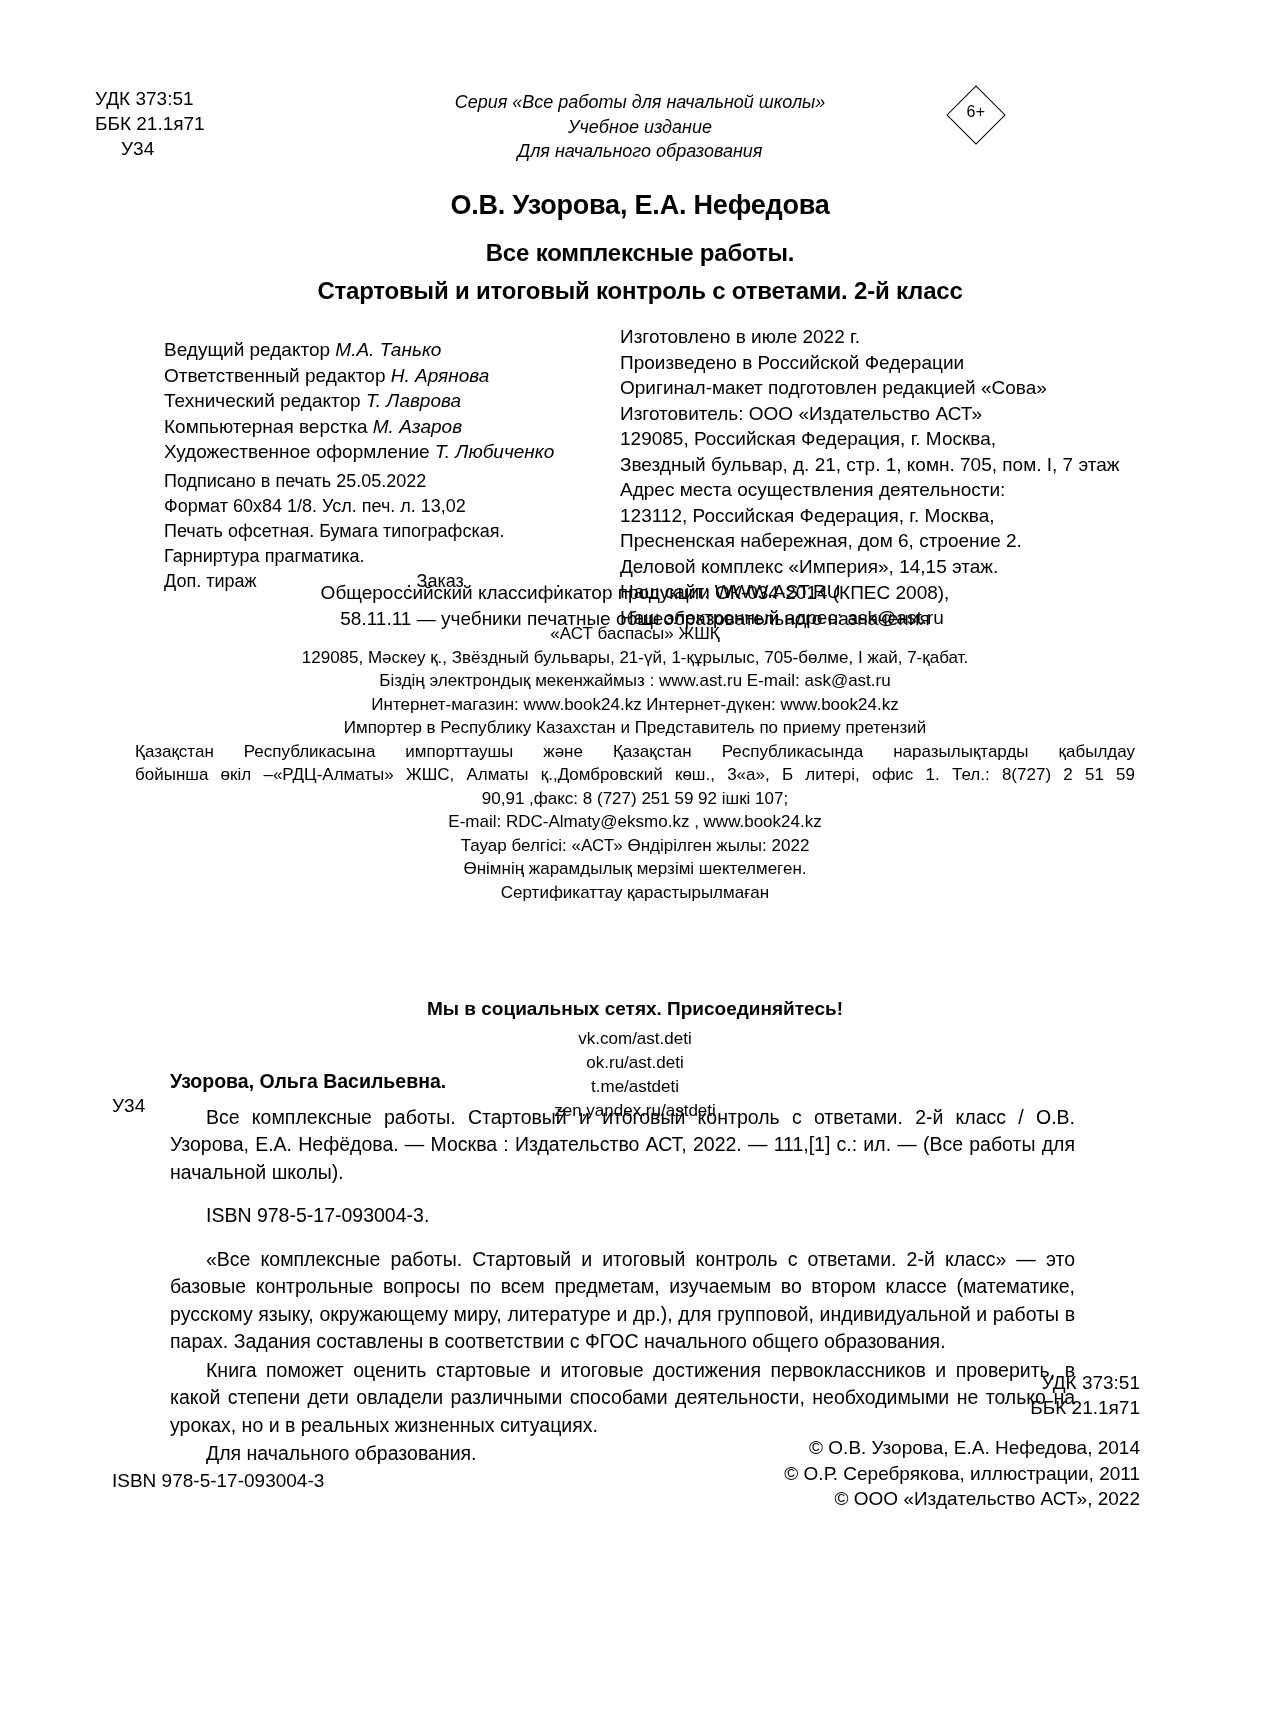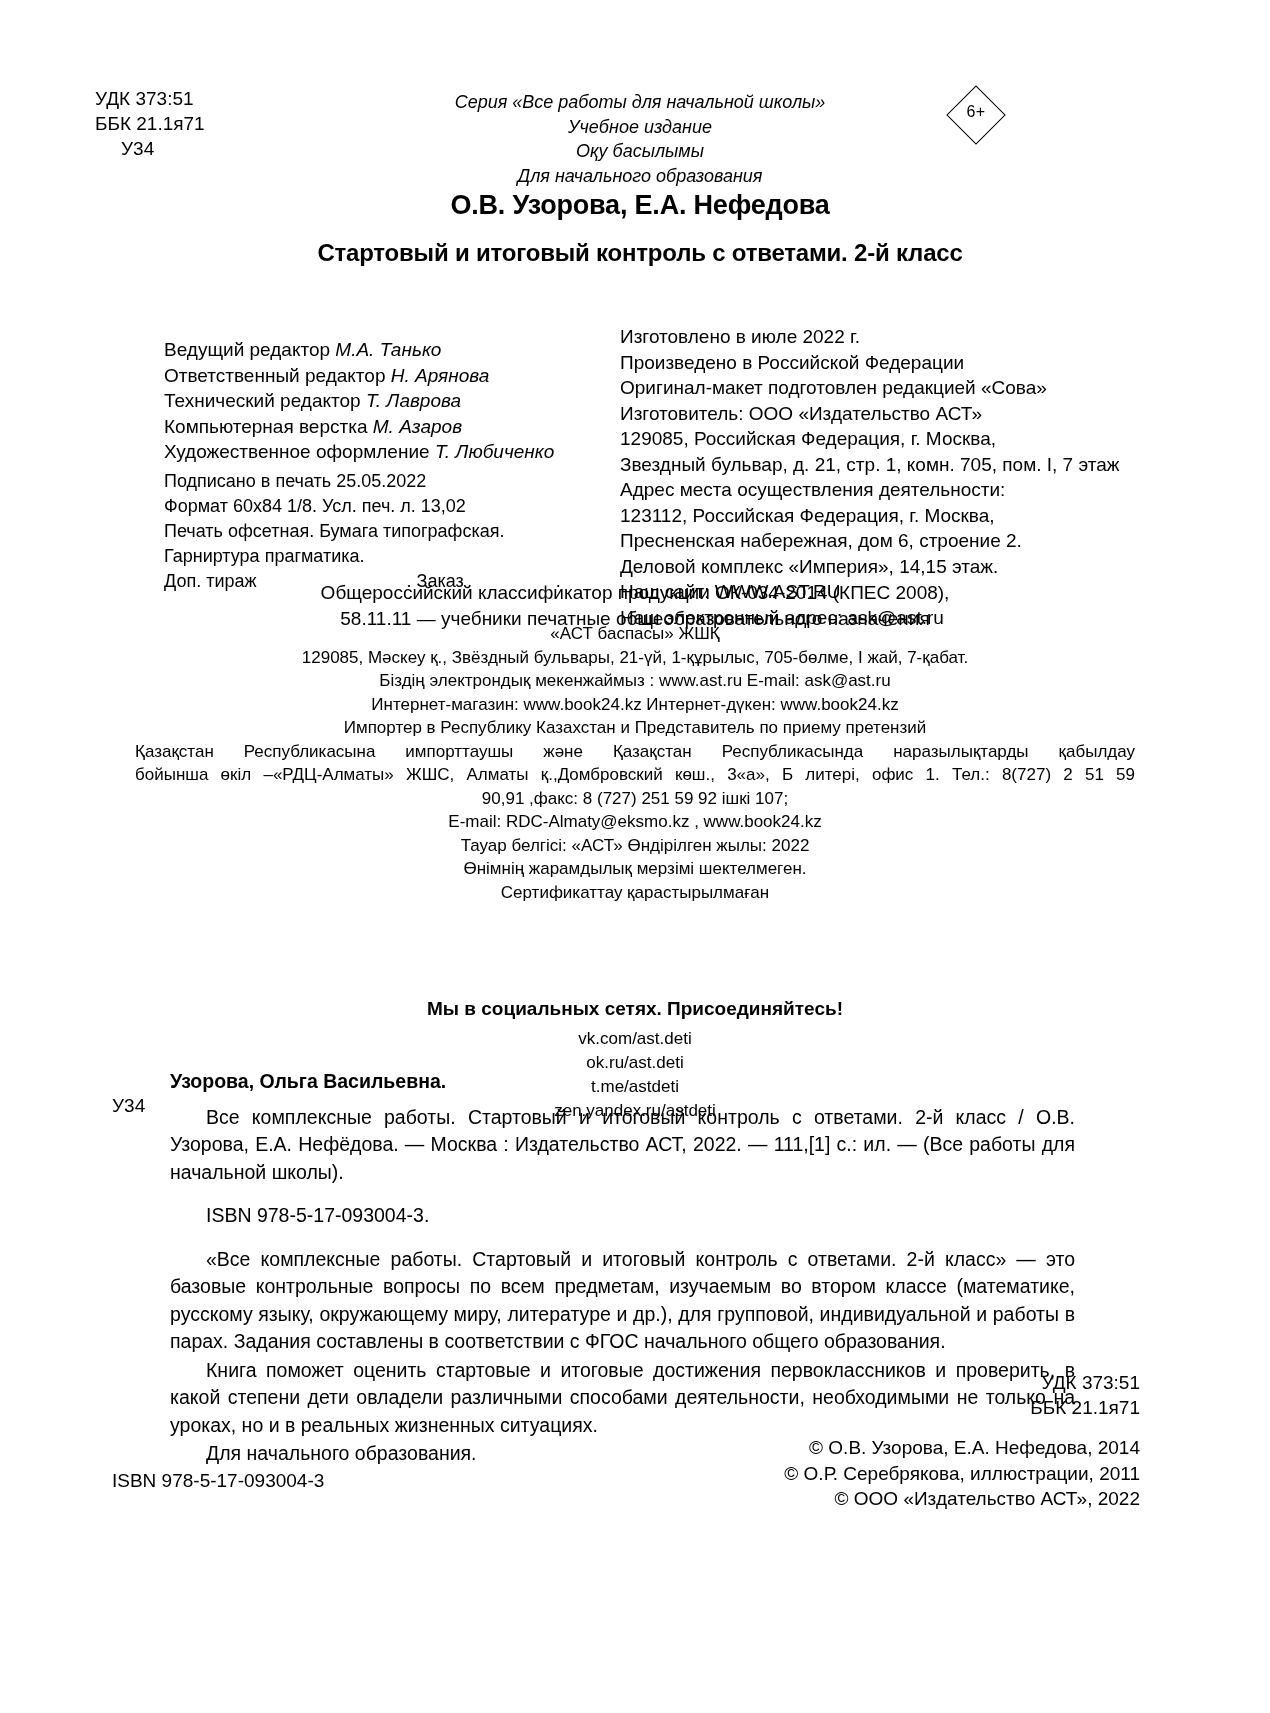--- a/index.html
+++ b/index.html
@@ -228,26 +228,26 @@
   </div>
 
   <div class="age-mark">
     <div class="diamond"></div>
     <div class="age-text">6+</div>
   </div>
 
   <div class="series">
     <div>Серия «Все работы для начальной школы»</div>
     <div>Учебное издание</div>
-    <div>Оқу басылымы</div>
     <div>Для начального образования</div>
   </div>
 
   <div class="title-block">
     <div class="authors">О.В. Узорова, Е.А. Нефедова</div>
+    <div class="t1">Все комплексные работы.</div>
     <div class="t2">Стартовый и итоговый контроль с ответами. 2-й класс</div>
   </div>
 
   <div class="col-left">
     <div class="staff">
       <div><span>Ведущий редактор </span><i>М.А. Танько</i></div>
       <div><span>Ответственный редактор </span><i>Н. Арянова</i></div>
       <div><span>Технический редактор </span><i>Т. Лаврова</i></div>
       <div><span>Компьютерная верстка </span><i>М. Азаров</i></div>
       <div><span>Художественное оформление </span><i>Т. Любиченко</i></div>

